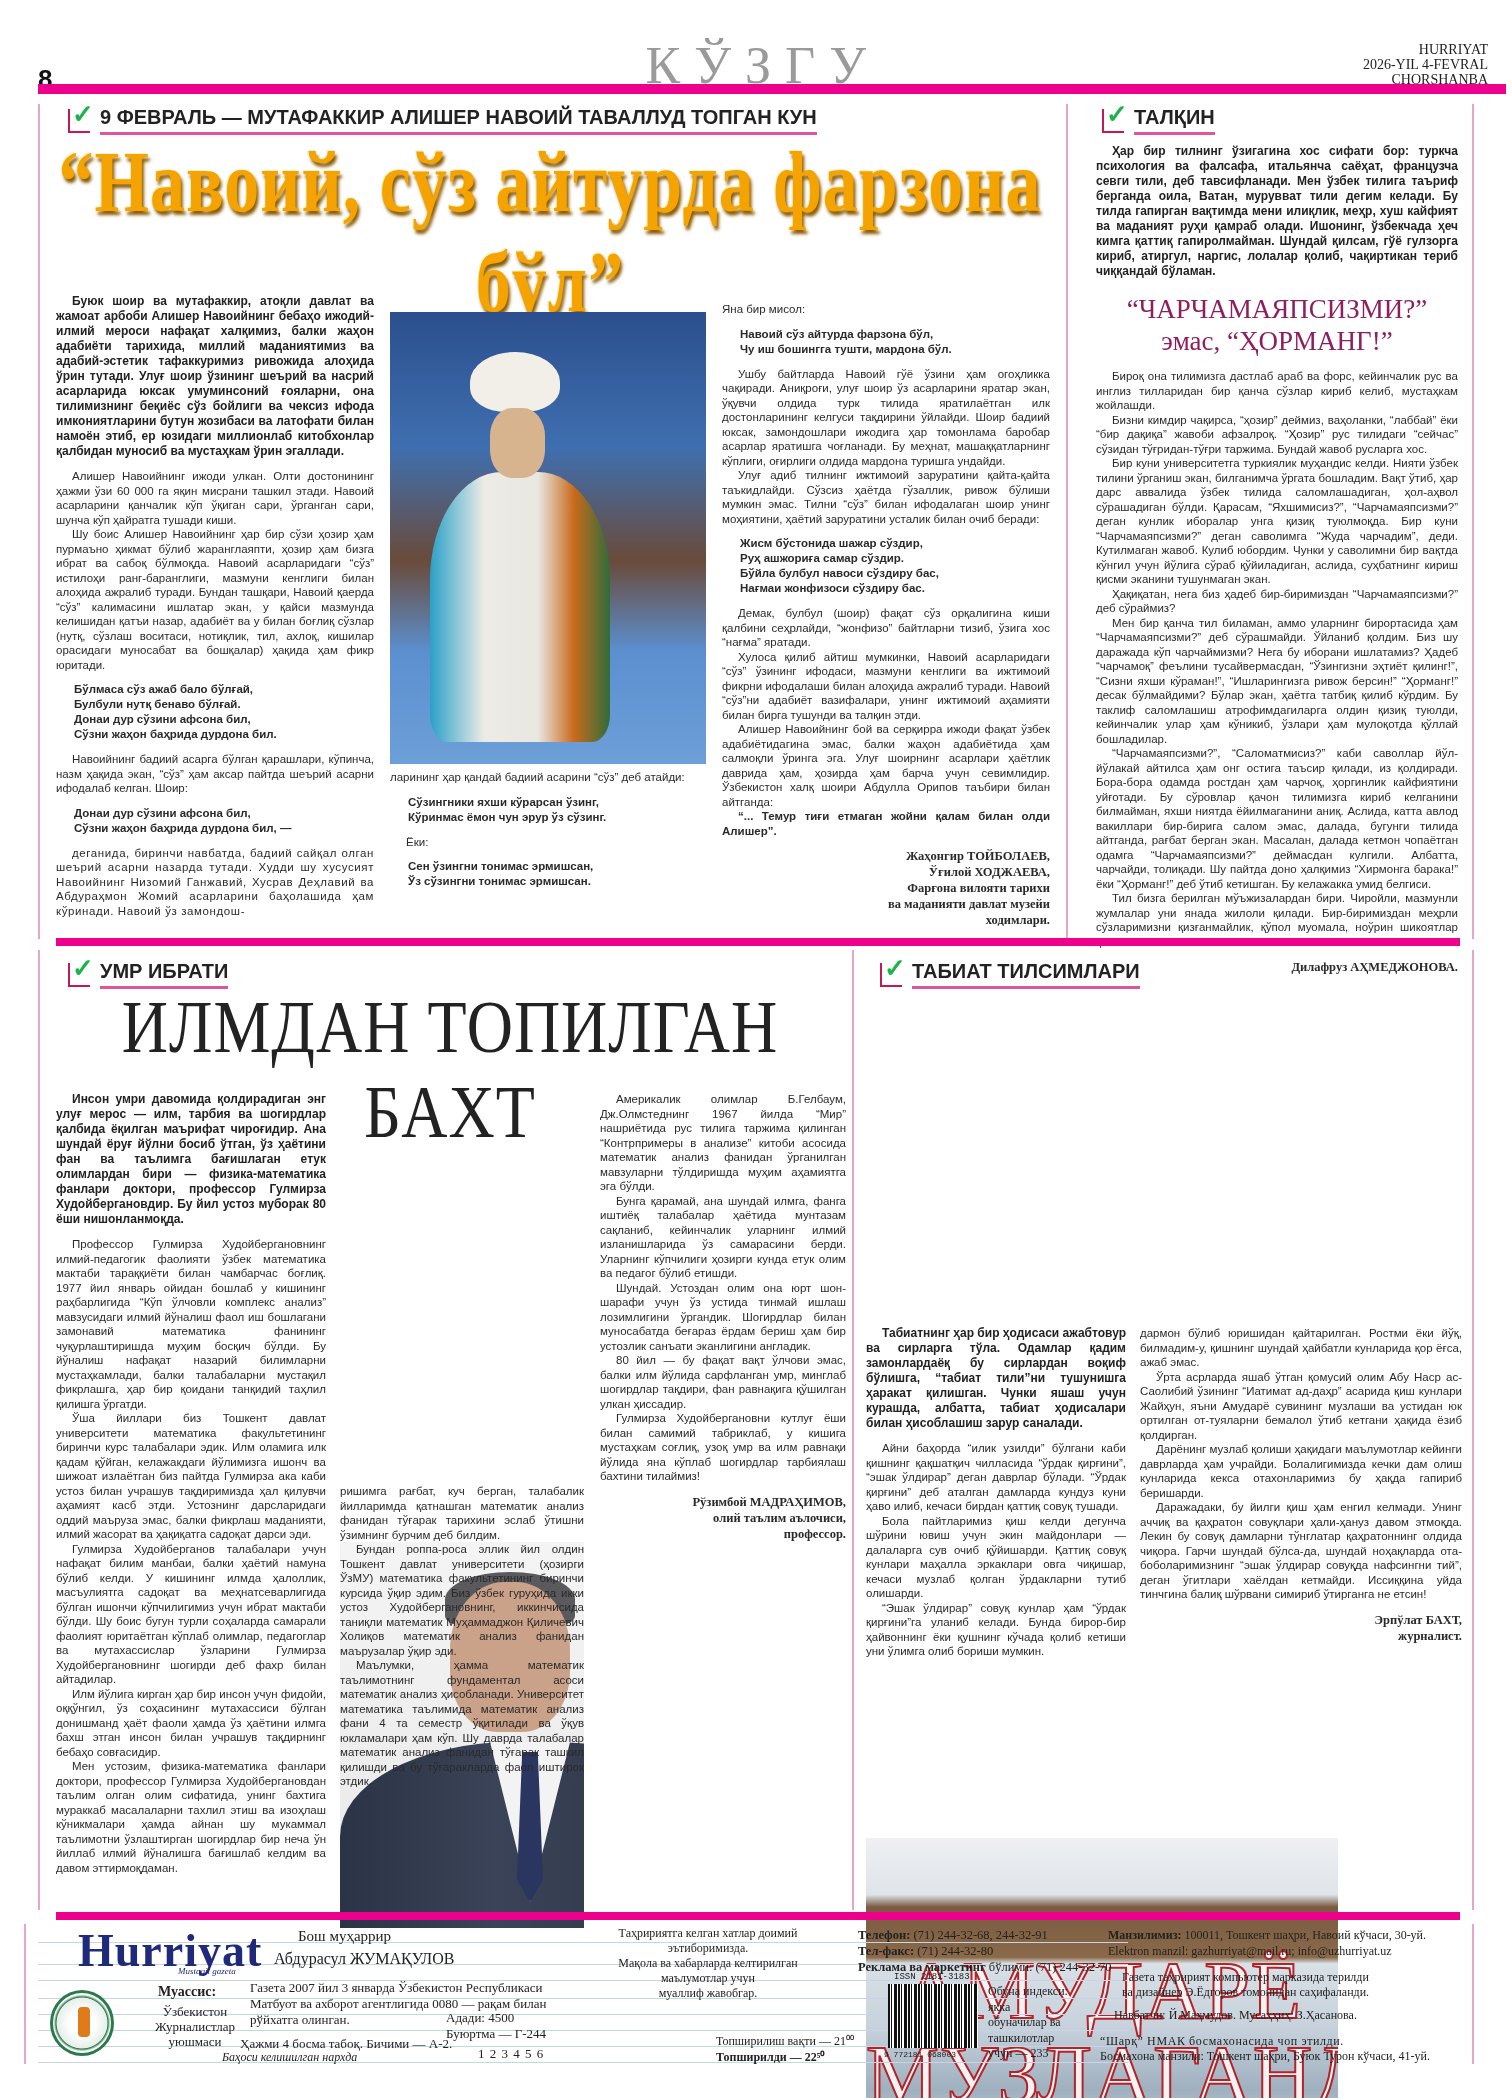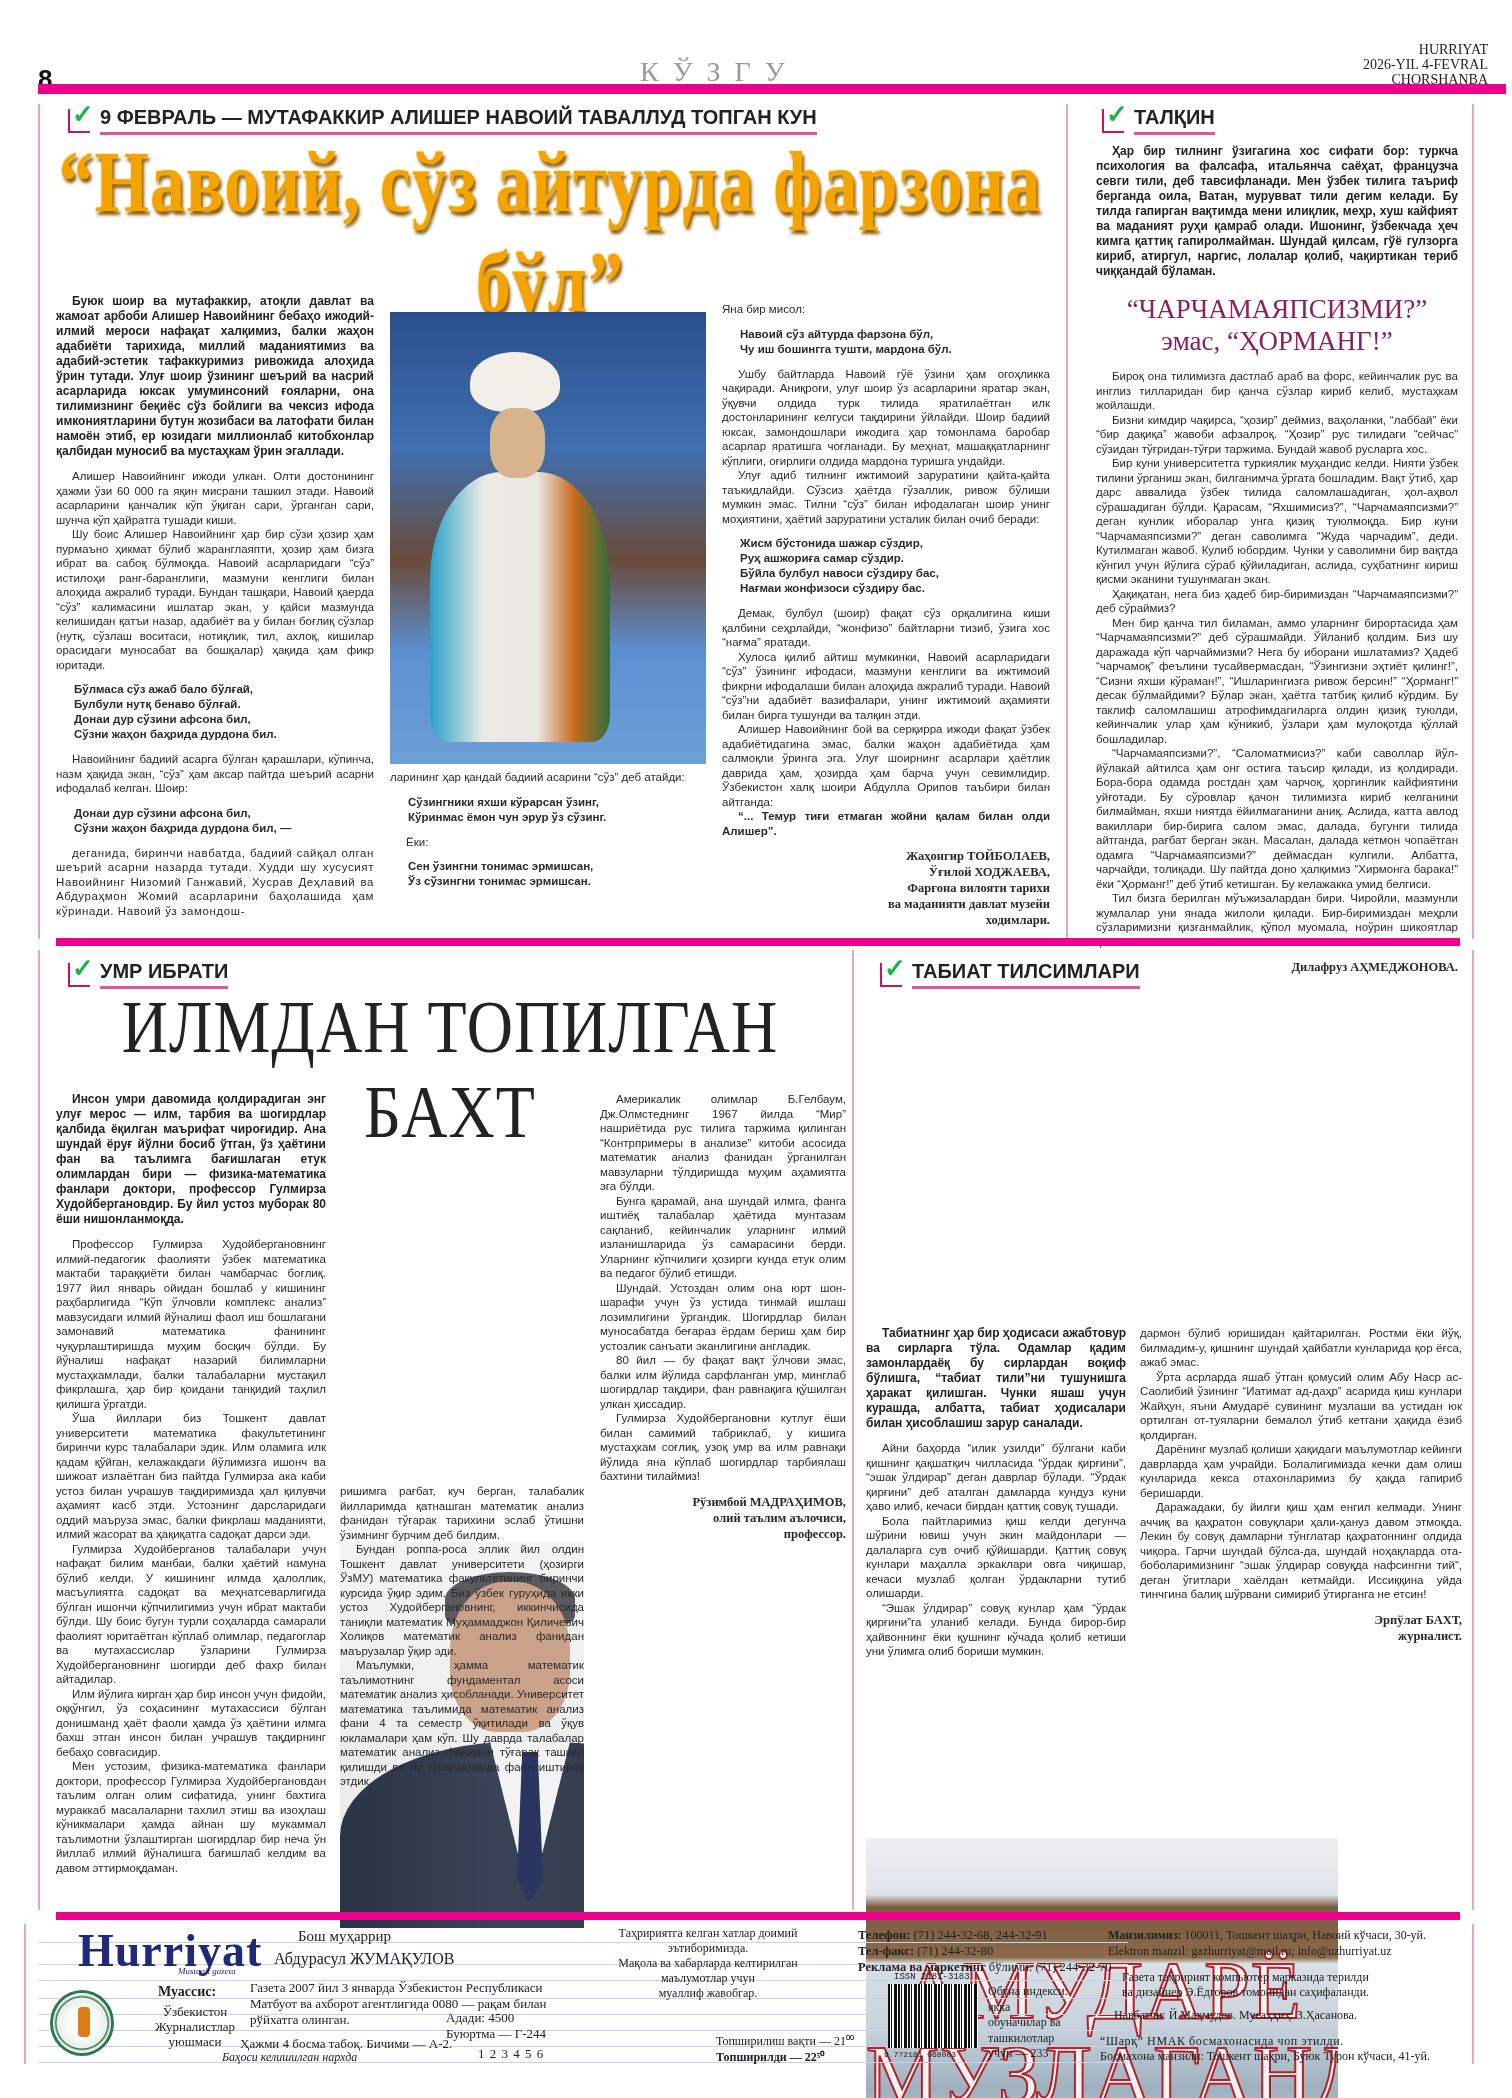--- a/index.html
+++ b/index.html
@@ -1,21 +1,21 @@
 <!DOCTYPE html>
 <html><head>
 <meta charset="utf-8">
 <style>
   * { box-sizing: border-box; margin: 0; padding: 0; }
   html, body { width: 1512px; height: 2098px; background: #ffffff; overflow: hidden; }
   body { position: relative; font-family: "Liberation Sans", sans-serif; color: #222; }
 
   .abs { position: absolute; }
   .page-num { left: 38px; top: 64px; font-family: "Liberation Sans", sans-serif; font-weight: 700; font-size: 26px; color: #111; }
-  .section-name { left: 640px; top: 36px; width: 240px; text-align: left; font-family: "Liberation Serif", serif; font-size: 28px; letter-spacing: 14px; color: #9a9a9a; font-weight: 300; margin-top: 20px; }
+  .section-name { left: 640px; top: 36px; width: 240px; text-align: right; font-family: "Liberation Serif", serif; font-size: 52px; letter-spacing: 14px; color: #9a9a9a; font-weight: 300; }
   .masthead-right { right: 24px; top: 42px; text-align: right; font-family: "Liberation Serif", serif; font-size: 14px; line-height: 15px; color: #222; }
   .top-rule { left: 38px; top: 84px; width: 1468px; height: 10px; background: #ec008c; }
 
   .section-label { display: flex; align-items: center; gap: 10px; font-family: "Liberation Sans", sans-serif; font-weight: 700; font-size: 20px; color: #222; padding-left: 12px; }
   .check-box { width: 22px; height: 24px; border: 2px solid #c2185b; border-top: none; border-right: none; position: relative; }
   .check-box::after { content: "✓"; position: absolute; left: 2px; top: -10px; color: #1bb34a; font-size: 26px; font-weight: 700; }
   .label-text { border-bottom: 3px solid #e0569d; padding-bottom: 3px; }
 
   .vrule { width: 2px; background: #e6a6cc; }
   .hrule-pink { height: 8px; background: #ec008c; }

